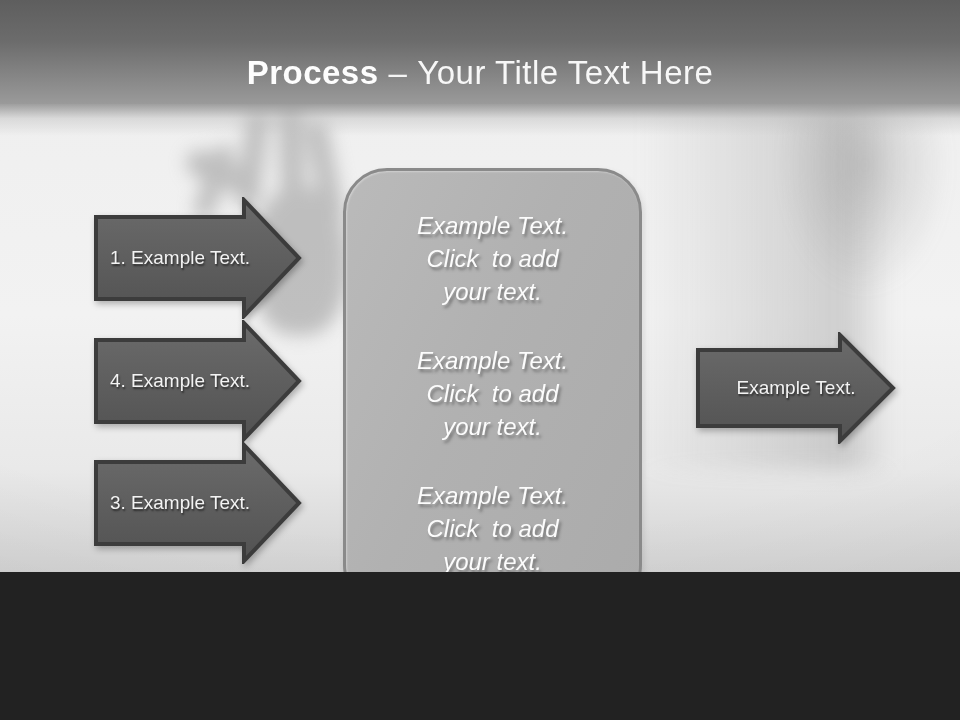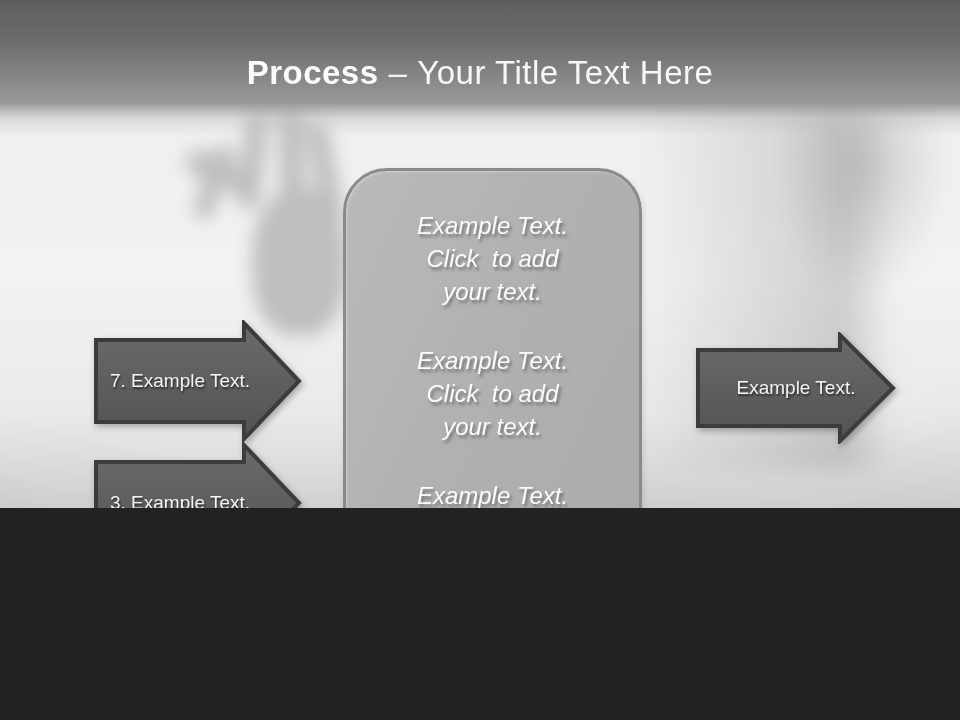--- a/index.html
+++ b/index.html
@@ -1,17 +1,17 @@
 <!DOCTYPE html>
 <html><head>
 <meta charset="utf-8">
 <style>
   html,body{margin:0;padding:0;background:#222;}
   .slide{
-    position:relative;width:960px;height:508px;overflow:hidden;
+    position:relative;width:960px;height:572px;overflow:hidden;
     font-family:"Liberation Sans","DejaVu Sans",sans-serif;
     background:linear-gradient(180deg,#efefef 15%,#f2f2f2 55%,#e9e9e9 82%,#d2d2d2 100%);
   }
   
   .header{
     position:absolute;left:0;top:0;width:960px;height:104px;z-index:3;
     background:linear-gradient(180deg,#5e5e5e 0%,#6c6c6c 40%,#9a9a9a 100%);
   }
   .header-fade{
     position:absolute;left:0;top:104px;width:960px;height:32px;z-index:3;
@@ -105,26 +105,32 @@
 
   <svg width="0" height="0" style="position:absolute">
     <defs>
       <linearGradient id="arrowGrad" x1="0" y1="0" x2="0" y2="1">
         <stop offset="0" stop-color="#6b6b6b"></stop>
         <stop offset="1" stop-color="#525252"></stop>
       </linearGradient>
     </defs>
   </svg>
 
+  <div class="arrow arrow-left arrow-a1">
+    <svg width="208" height="122" viewBox="0 0 208 122">
+      <polygon points="2,20 150,20 150,3 205,61 150,119 150,102 2,102" fill="url(#arrowGrad)" stroke="#3c3c3c" stroke-width="4" stroke-linejoin="miter"></polygon>
+    </svg>
+    <span class="arrow-label">1. Example Text.</span>
+  </div>
 
   <div class="arrow arrow-left arrow-a2">
     <svg width="208" height="122" viewBox="0 0 208 122">
       <polygon points="2,20 150,20 150,3 205,61 150,119 150,102 2,102" fill="url(#arrowGrad)" stroke="#3c3c3c" stroke-width="4" stroke-linejoin="miter"></polygon>
     </svg>
-    <span class="arrow-label">7. Example Text.</span>
+    <span class="arrow-label">4. Example Text.</span>
   </div>
 
   <div class="arrow arrow-left arrow-a3">
     <svg width="208" height="122" viewBox="0 0 208 122">
       <polygon points="2,20 150,20 150,3 205,61 150,119 150,102 2,102" fill="url(#arrowGrad)" stroke="#3c3c3c" stroke-width="4" stroke-linejoin="miter"></polygon>
     </svg>
     <span class="arrow-label">3. Example Text.</span>
   </div>
 
   <div class="center-box">

